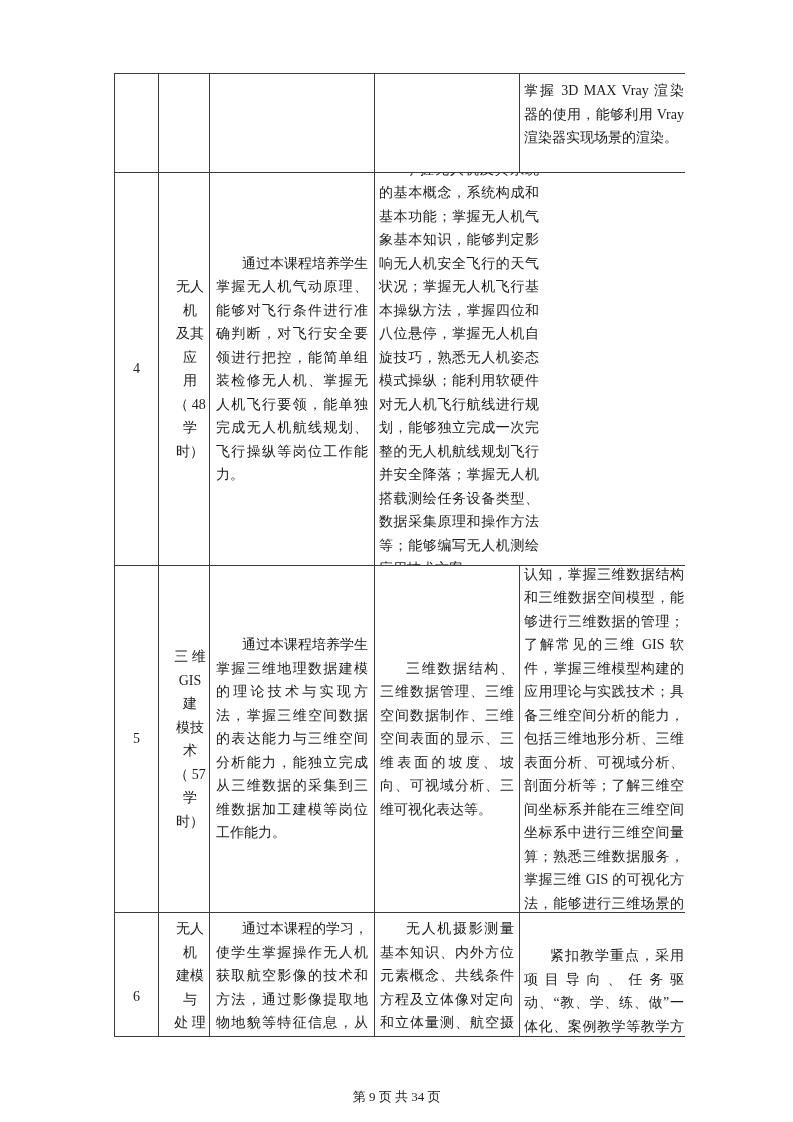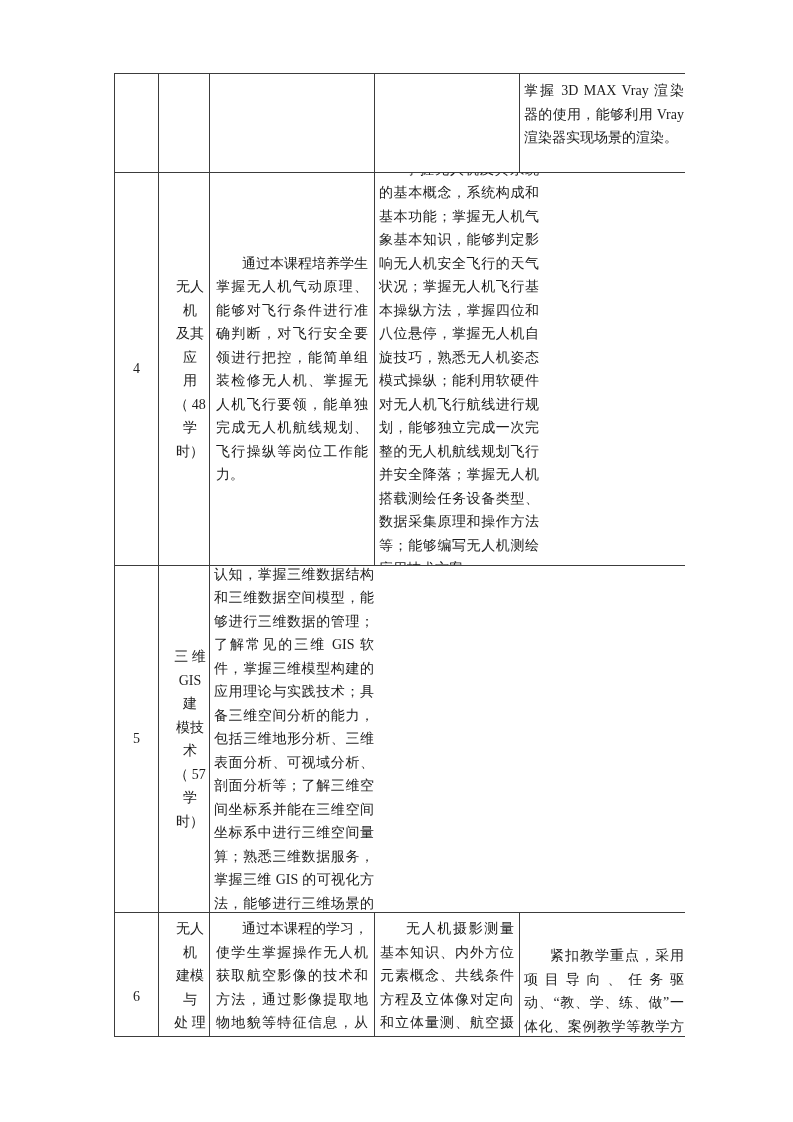--- a/index.html
+++ b/index.html
@@ -98,20 +98,26 @@
       <div class="cell c1">
         <div>5</div>
       </div>
       <div class="cell c2">
         <div>三 维
 GIS 建
 模技术
 （ 57
 学时）</div>
       </div>
+      <div class="cell c3">
+        <div class="indent">通过本课程培养学生掌握三维地理数据建模的理论技术与实现方法，掌握三维空间数据的表达能力与三维空间分析能力，能独立完成从三维数据的采集到三维数据加工建模等岗位工作能力。</div>
+      </div>
+      <div class="cell c4">
+        <div class="indent">三维数据结构、三维数据管理、三维空间数据制作、三维空间表面的显示、三维表面的坡度、坡向、可视域分析、三维可视化表达等。</div>
+      </div>
       <div class="cell c5">
         <div class="indent">培养良好的三维空间认知，掌握三维数据结构和三维数据空间模型，能够进行三维数据的管理；了解常见的三维 GIS 软件，掌握三维模型构建的应用理论与实践技术；具备三维空间分析的能力，包括三维地形分析、三维表面分析、可视域分析、剖面分析等；了解三维空间坐标系并能在三维空间坐标系中进行三维空间量算；熟悉三维数据服务，掌握三维 GIS 的可视化方法，能够进行三维场景的构建。</div>
       </div>
     </div>
 
     <div class="trow row-6">
       <div class="cell c1">
         <div>6</div>
       </div>
       <div class="cell c2">
@@ -127,14 +133,15 @@
       <div class="cell c4">
         <div class="indent">无人机摄影测量基本知识、内外方位元素概念、共线条件方程及立体像对定向和立体量测、航空摄影实施，掌握像片控</div>
       </div>
       <div class="cell c5">
         <div class="indent">紧扣教学重点，采用项目导向、任务驱动、“教、学、练、做”一体化、案例教学等教学方法和手段。以无人机</div>
       </div>
     </div>
 
   </div>
 
+  <div class="footer">第 9 页 共 34 页</div>
 
 </div>
 
 </body></html>

